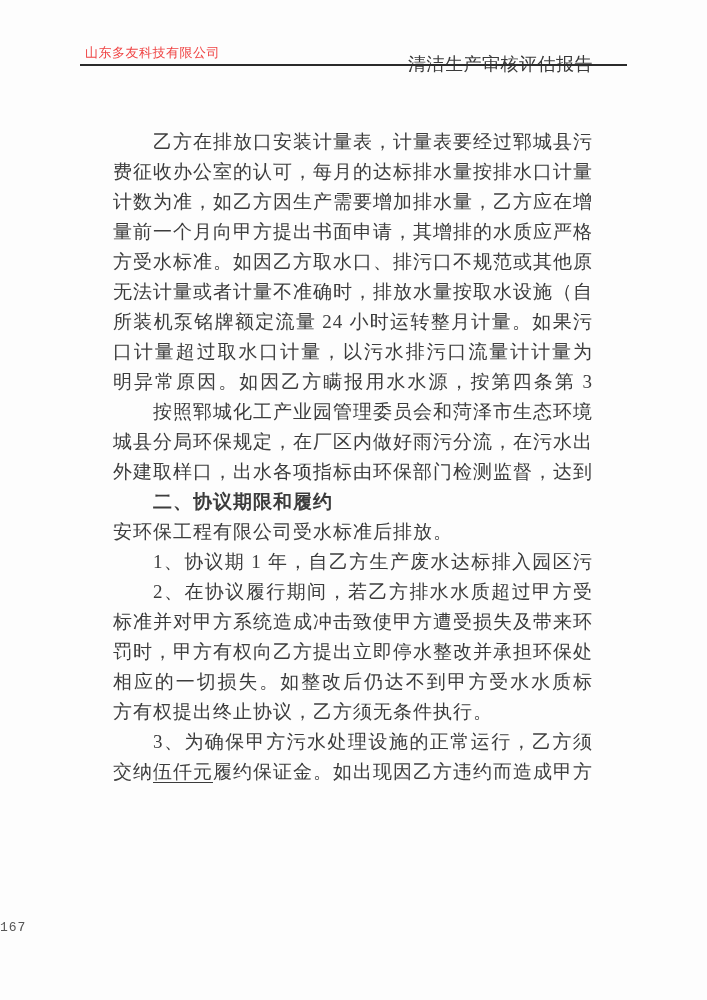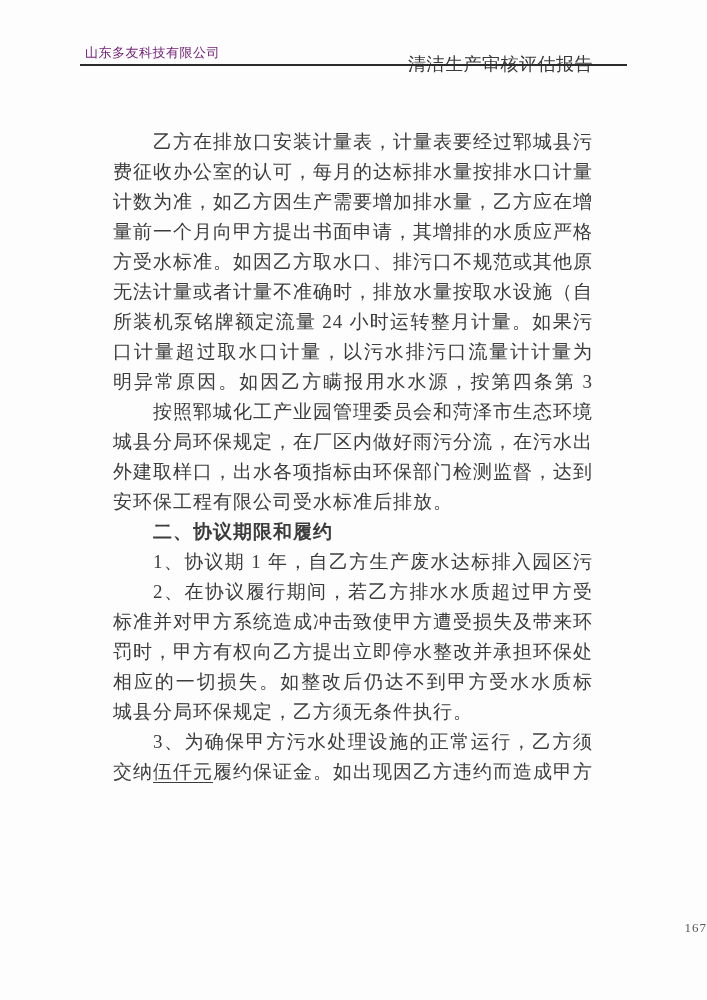--- a/index.html
+++ b/index.html
@@ -15,21 +15,21 @@
     font-family: "Liberation Serif", serif;
     color: #3c3c3c;
     overflow: hidden;
   }
   .header-left {
     position: absolute;
     left: 85px;
     top: 44px;
     font-size: 13px;
     letter-spacing: 0.5px;
-    color: #701a75;
+    color: #ef4444;
     font-family: "Liberation Sans", sans-serif;
   }
   .header-right {
     position: absolute;
     right: 114px;
     top: 52px;
     font-size: 18px;
     letter-spacing: 0.5px;
     color: #3a3a3a;
     font-family: Liberation Serif, serif;
@@ -69,25 +69,25 @@
   }
   .u {
     text-decoration: underline;
     text-underline-offset: 4px;
   }
   .footer {
     position: absolute;
     left: 0;
     top: 920px;
     width: 100%;
-    text-align: right;
+    text-align: left;
     font-size: 13px;
     letter-spacing: 1px;
     color: #565656;
-    font-family: Liberation Serif, serif;
+    font-family: Liberation Mono, monospace;
   }
 </style>
 </head>
 <body>
 
 <div class="page">
 
   <div class="header-left">山东多友科技有限公司</div>
   <div class="header-right">清洁生产审核评估报告</div>
   <div class="header-rule"></div>
@@ -98,28 +98,28 @@
     <div class="ln j">计数为准，如乙方因生产需要增加排水量，乙方应在增加排水</div>
     <div class="ln j">量前一个月向甲方提出书面申请，其增排的水质应严格执行甲</div>
     <div class="ln j">方受水标准。如因乙方取水口、排污口不规范或其他原因导致</div>
     <div class="ln j">无法计量或者计量不准确时，排放水量按取水设施（自备井）</div>
     <div class="ln j">所装机泵铭牌额定流量 24 小时运转整月计量。如果污水排污</div>
     <div class="ln j">口计量超过取水口计量，以污水排污口流量计计量为准，并查</div>
     <div class="ln j">明异常原因。如因乙方瞒报用水水源，按第四条第 3 项处理。</div>
     <div class="ln j indent">按照郓城化工产业园管理委员会和菏泽市生态环境局郓</div>
     <div class="ln j">城县分局环保规定，在厂区内做好雨污分流，在污水出厂厂区</div>
     <div class="ln j">外建取样口，出水各项指标由环保部门检测监督，达到山东世</div>
+    <div class="ln indent hei">二、协议期限和履约</div>
     <div class="ln">安环保工程有限公司受水标准后排放。</div>
-    <div class="ln indent hei">二、协议期限和履约</div>
     <div class="ln j indent">1、协议期 1 年，自乙方生产废水达标排入园区污水管网</div>
     <div class="ln j indent">2、在协议履行期间，若乙方排水水质超过甲方受水水质</div>
     <div class="ln j">标准并对甲方系统造成冲击致使甲方遭受损失及带来环保处</div>
     <div class="ln j">罚时，甲方有权向乙方提出立即停水整改并承担环保处罚及其</div>
     <div class="ln j">相应的一切损失。如整改后仍达不到甲方受水水质标准，　甲</div>
-    <div class="ln">城县分局环保规定，乙方须无条件执行。</div>
+    <div class="ln">方有权提出终止协议，乙方须无条件执行。</div>
     <div class="ln j indent">3、为确保甲方污水处理设施的正常运行，乙方须向甲方</div>
     <div class="ln j"><span>交纳</span><span class="u">伍仟元</span><span>履约保证金。如出现因乙方违约而造成甲方污水处</span></div>
   </div>
 
   <div class="footer">
     <span>167</span>
   </div>
 
 </div>
 

